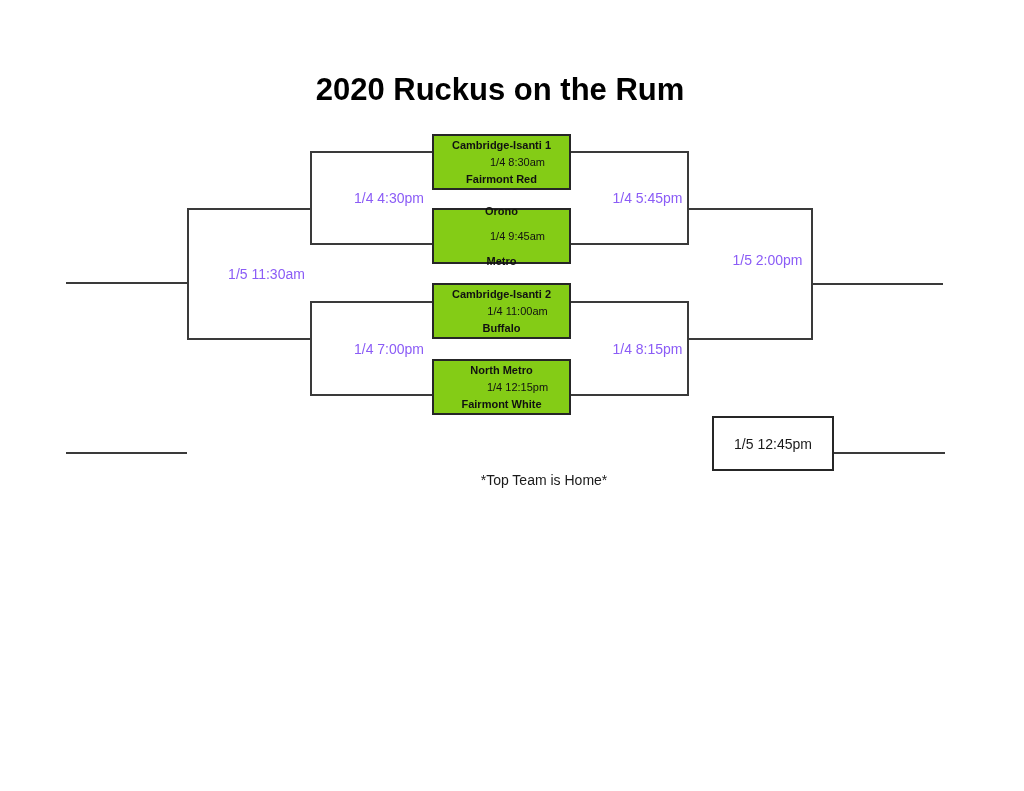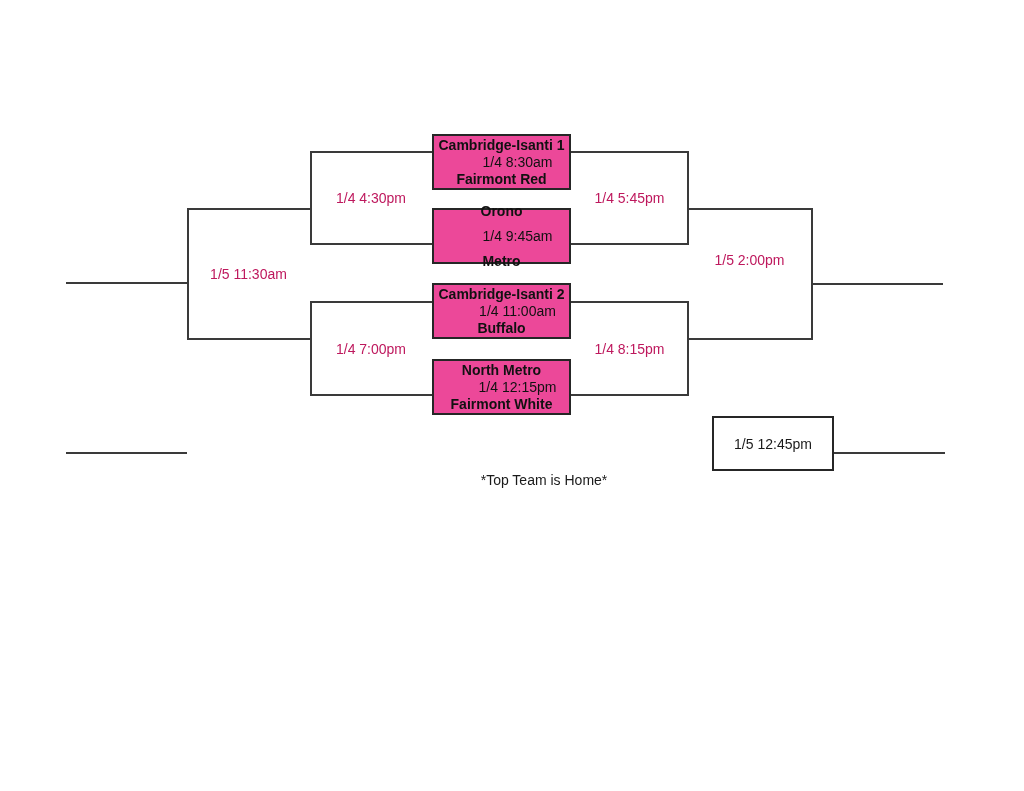--- a/index.html
+++ b/index.html
@@ -20,42 +20,43 @@
   .footnote{
     position:absolute;top:472px;left:0;width:1000px;
     text-align:center;font-size:14px;color:#1a1a1a;padding-left:44px;
   }
   .ln{position:absolute;background:#3a3a3a;}
   .ln.h{height:2px;}
   .ln.v{width:2px;}
   .gbox{
     position:absolute;box-sizing:border-box;
     width:139px;height:56px;
-    border:2px solid #262626;background:#ec4899;
+    border:2px solid #262626;background:#84cc16;
     display:flex;flex-direction:column;justify-content:center;align-items:center;
-    text-align:center;font-size:14px;line-height:17px;
+    text-align:center;font-size:11px;line-height:17px;
   }
   .gbox .team{font-weight:700;white-space:nowrap;}
   .gbox .time{font-weight:400;white-space:nowrap;margin-left:32px;}
   .rlabel{
     position:absolute;display:flex;align-items:center;justify-content:center;
-    font-size:14px;color:#be185d;white-space:nowrap;
+    font-size:14px;color:#8b5cf6;white-space:nowrap;margin-left:18px;
   }
   .cbox{
     position:absolute;box-sizing:border-box;
     border:2px solid #262626;background:#ffffff;
     display:flex;align-items:center;justify-content:center;
     font-size:14px;color:#1a1a1a;white-space:nowrap;
   }
 </style>
 </head>
 <body>
 
 <div id="canvas">
 
+  <div class="title">2020 Ruckus on the Rum</div>
   <div class="footnote">*Top Team is Home*</div>
 
   <div class="ln h" style="left:66px;top:282px;width:123px;"></div>
   <div class="ln v" style="left:187px;top:208px;height:132px;"></div>
   <div class="ln h" style="left:187px;top:208px;width:125px;"></div>
   <div class="ln h" style="left:187px;top:338px;width:125px;"></div>
 
   <div class="ln v" style="left:310px;top:151px;height:94px;"></div>
   <div class="ln h" style="left:310px;top:151px;width:122px;"></div>
   <div class="ln h" style="left:310px;top:243px;width:122px;"></div>

